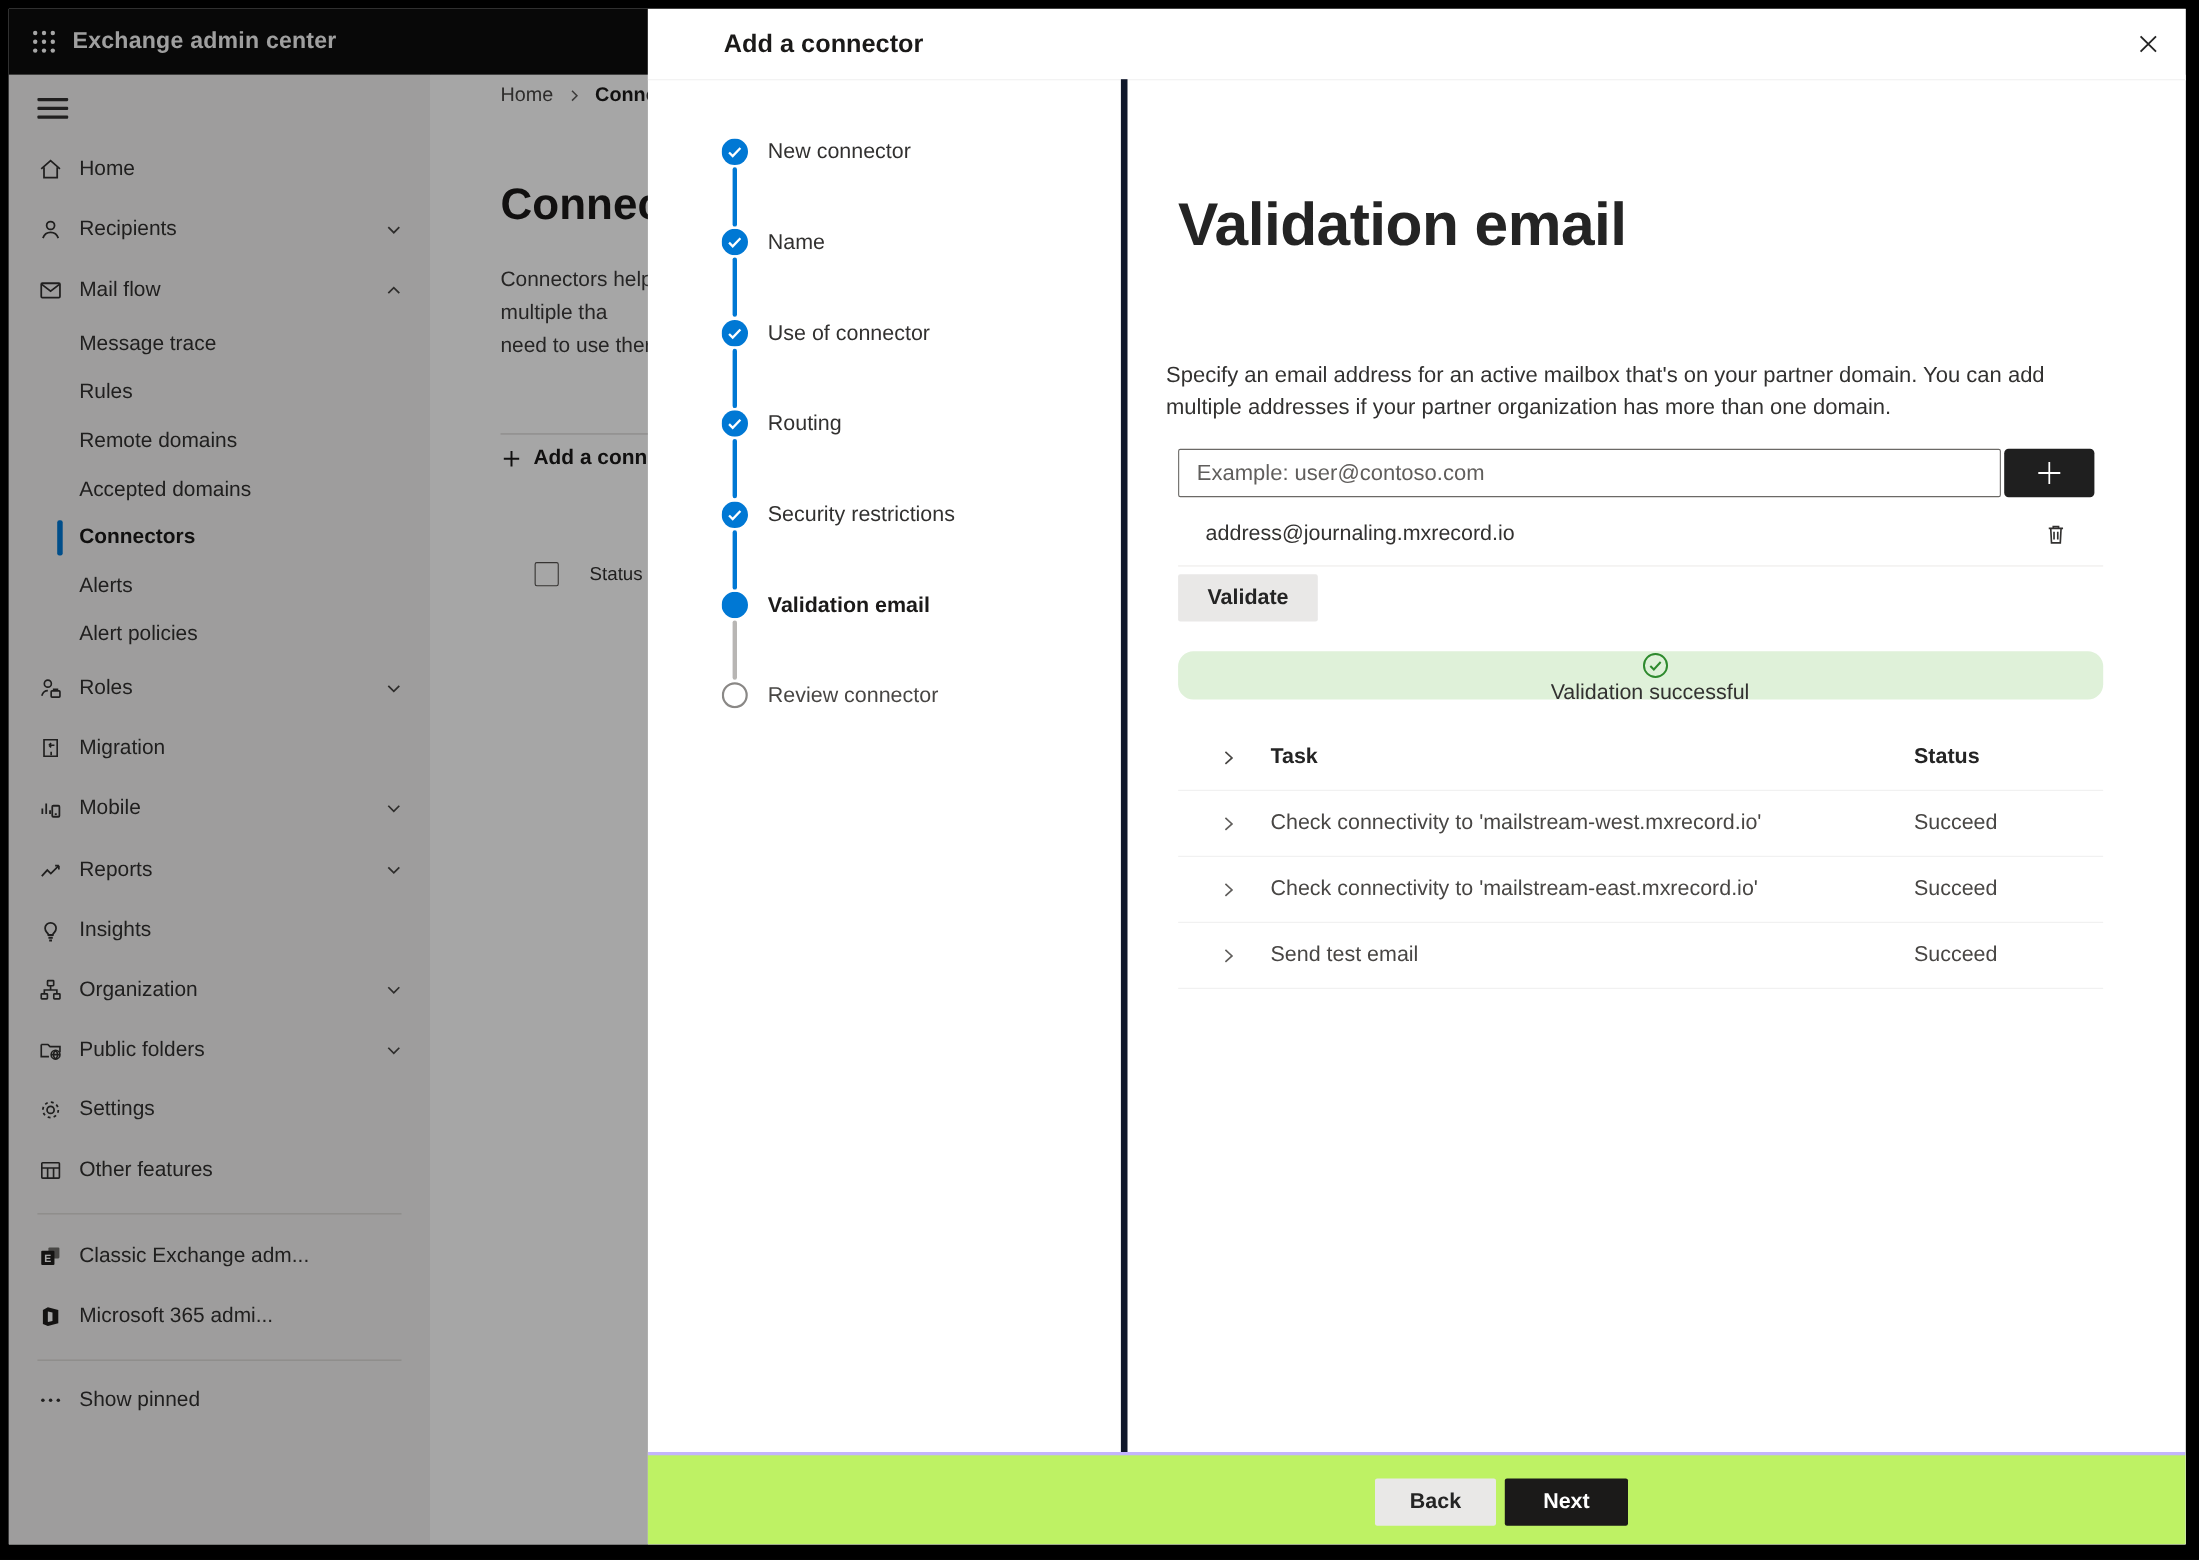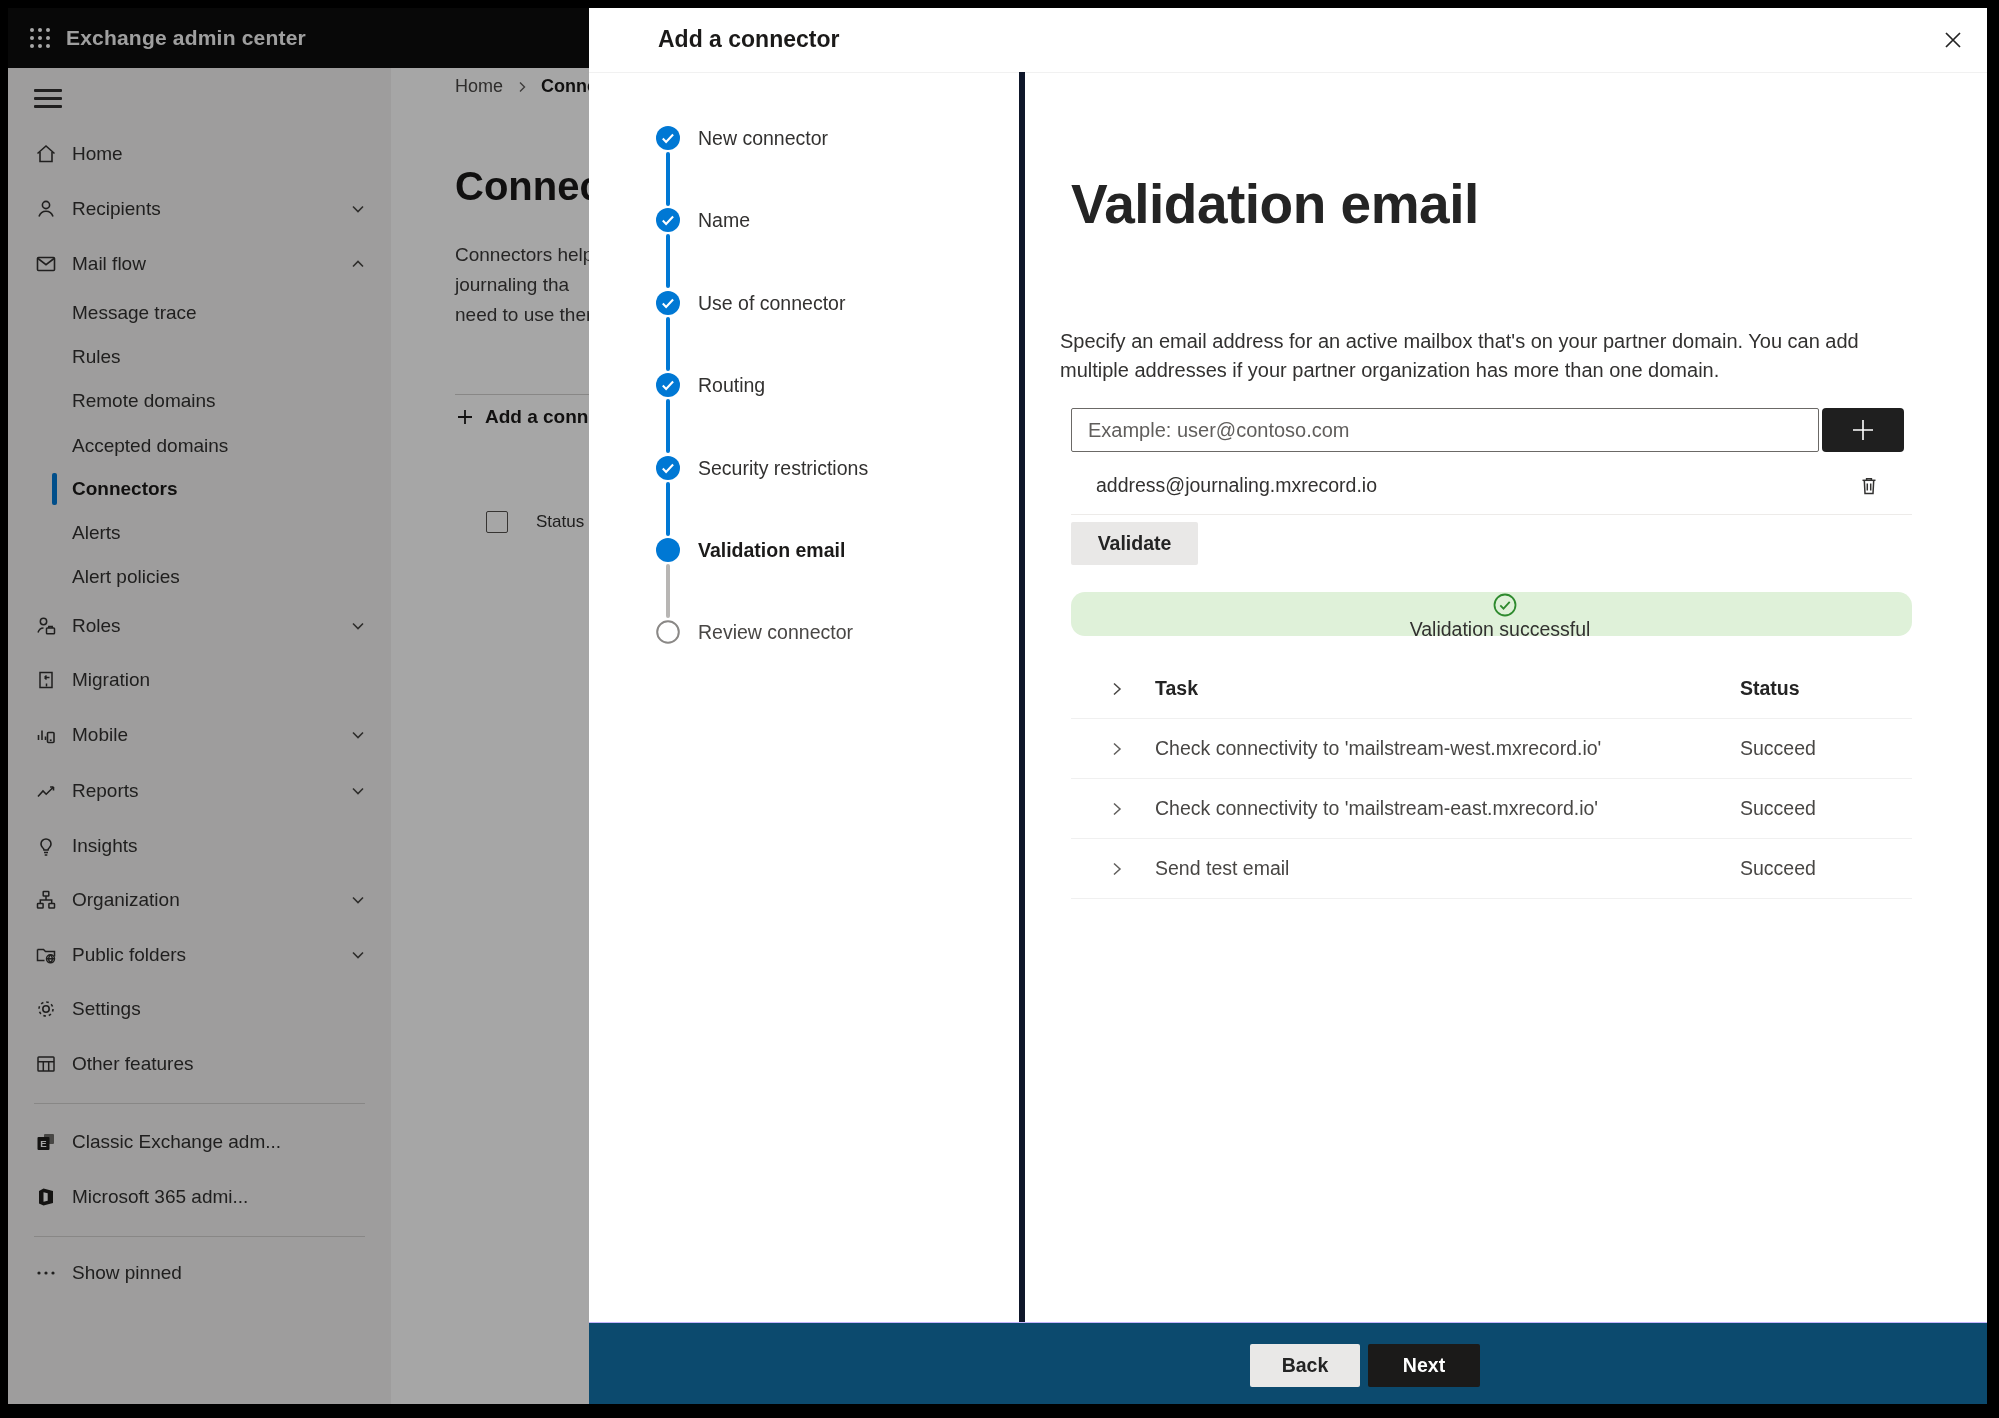--- a/index.html
+++ b/index.html
@@ -62,21 +62,21 @@
   .validate-btn{position:absolute;left:64px;top:450px;width:127px;height:43px;background:#e9e8e7;border:none;border-radius:2px;font-size:19.5px;font-weight:600;color:#242424;font-family:inherit;cursor:pointer;}
   .banner{position:absolute;left:64px;top:520px;width:841px;height:44px;background:#dff1d9;border-radius:14px;display:flex;align-items:center;flex-direction:column;}
   .banner-icon{margin-left:26px;display:flex;}
   .banner-text{margin-left:17px;font-size:19.5px;color:#323130;}
   .task-table{position:absolute;left:64px;top:587px;width:841px;}
   .t-row{height:59px;display:flex;align-items:center;border-bottom:1px solid #f0f0f0;padding-left:36px;cursor:default;}
   .t-chevron{width:48px;display:flex;align-items:center;}
   .t-task{flex:1;font-size:19.5px;color:#484644;white-space:nowrap;overflow:hidden;}
   .t-status{width:172px;font-size:19.5px;color:#484644;}
   .t-head .t-task,.t-head .t-status{font-weight:600;color:#242424;font-size:19.5px;}
-  .dialog-footer{position:absolute;left:0;right:0;bottom:0;height:81px;border-top:1px solid #c4b5fd;background:#0c4a6e;}
+  .dialog-footer{position:absolute;left:0;right:0;bottom:0;height:81px;border-top:3px solid #c4b5fd;background:#bef264;}
   .back-btn{position:absolute;left:661px;top:21px;width:110px;height:43px;background:#e9e8e7;border:none;border-radius:2px;font-size:19.5px;font-weight:600;color:#242424;font-family:inherit;cursor:pointer;}
   .next-btn{position:absolute;left:779px;top:21px;width:112px;height:43px;background:#1b1a19;border:none;border-radius:2px;font-size:19.5px;font-weight:600;color:#fff;font-family:inherit;cursor:pointer;}
   svg{display:block;}
 </style>
 </head>
 <body>
 
 <div class="frame">
 <div class="screen">
 
@@ -341,21 +341,21 @@
         <span>
               <svg width="14" height="14" viewBox="0 0 14 14" fill="none" stroke="#605e5c" stroke-width="1.4">
                 <path d="M5 2.5 9.5 7 5 11.5"></path>
               </svg>
             </span>
         <span class="crumb-cur">Conne</span>
       </div>
       <div class="page-title">Connect</div>
       <div class="page-intro">
         <div>Connectors help</div>
-        <div>journaling tha</div>
+        <div>multiple tha</div>
         <div>need to use ther</div>
       </div>
       <div class="page-divider"></div>
       <div class="add-conn">
         <span>
               <svg width="20" height="20" viewBox="0 0 20 20" fill="none" stroke="#1b1a19" stroke-width="1.8">
                 <path d="M10 3v14M3 10h14"></path>
               </svg>
             </span>
         <span>Add a conn</span>

